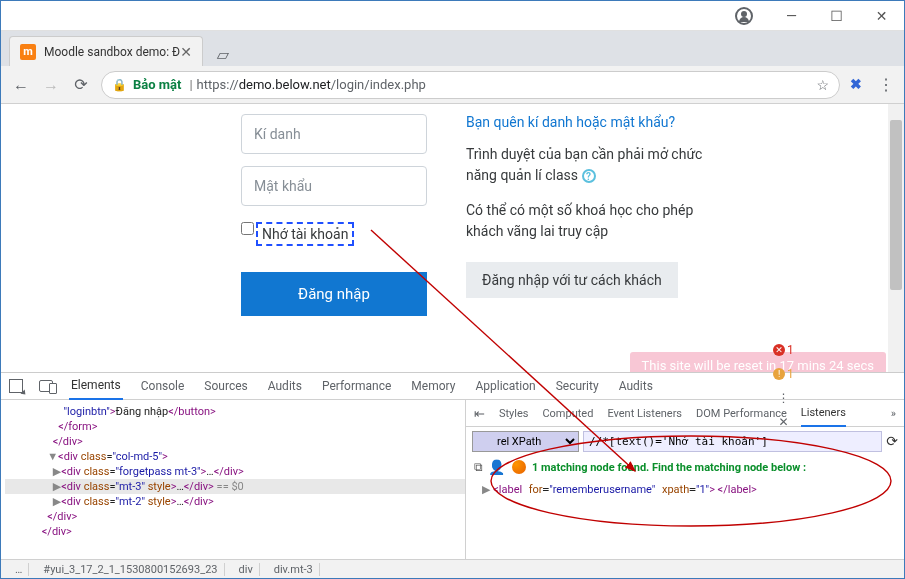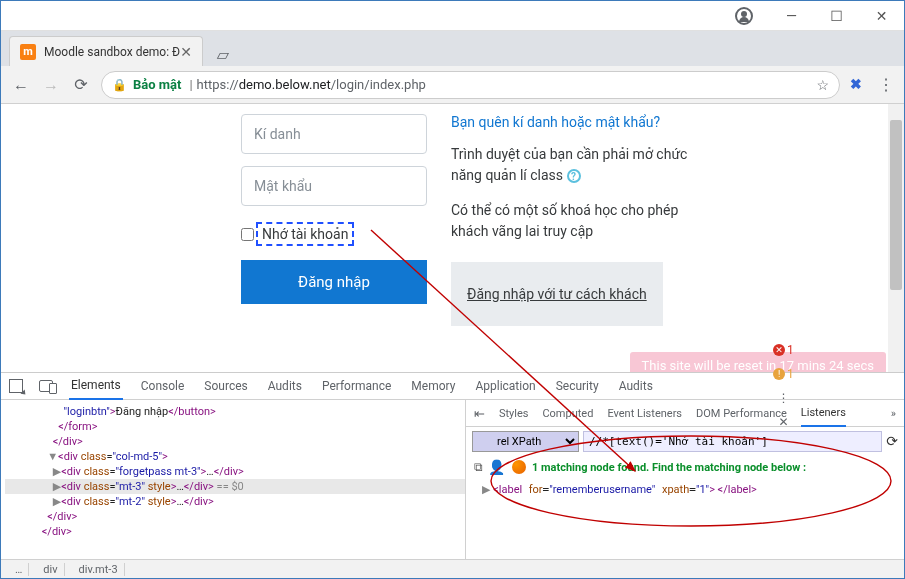--- a/index.html
+++ b/index.html
@@ -28,33 +28,33 @@
 .addrbar .secure-text { color: #0b8043; margin-right: 4px; font-weight: bold; }
 .addrbar .url-sep { color: #777; margin: 0 4px; }
 .addrbar .url-domain { color: #202124; }
 .addrbar .url-path { color: #5f6368; }
 .addrbar .star { margin-left: auto; color: #5f6368; font-size: 14px; }
 .addrbar .ext-icon { width: 18px; height: 18px; color: #3367d6; font-weight: bold; font-size: 14px; }
 .addrbar .menu-dots { color: #5f6368; font-size: 16px; }
 
 
 .page { position: absolute; top: 103px; left: 0; right: 0; bottom: 0; background: #fff; overflow: hidden; }
-.login-wrap { display: flex; padding: 10px 0 0 240px; gap: 24px; }
+.login-wrap { display: flex; padding: 10px 0 0 240px; gap: 39px; }
 .login-left { width: 186px; }
 .login-left input { width: 100%; height: 40px; border: 1px solid #ced4da; border-radius: 4px; padding: 0 12px; font-size: 14px; color: #495057; margin-bottom: 12px; }
 .login-left input::placeholder { color: #868e96; }
-.remember-row { display: flex; align-items: center; margin: 4px 0 14px 0; }
+.remember-row { display: flex; align-items: flex-start; margin: 4px 0 26px 0; }
 .remember-row input[type="checkbox"] { width: 13px; height: 13px; margin: 0; }
 .remember-label { font-size: 14px; color: #373a3c; padding: 2px 4px; border: 2px dashed #2050ff; margin-left: 2px; }
 .login-btn { width: 100%; height: 44px; background: #1177d1; color: #fff; border: none; font-size: 15px; }
 .login-right { width: 240px; font-size: 14px; color: #373a3c; }
 .login-right a { color: #1177d1; text-decoration: none; display: block; margin-bottom: 14px; }
 .login-right p { margin-bottom: 14px; line-height: 1.5; }
 .cookie-icon { display: inline-block; width: 14px; height: 14px; border: 2px solid #5bc0de; border-radius: 50%; color: #5bc0de; font-size: 10px; text-align: center; line-height: 12px; font-weight: bold; }
-.guest-btn { background: #e9ecef; color: #373a3c; border: none; padding: 24px 16px; font-size: 14px; margin-top: 6px; text-decoration: underline; }
+.guest-btn { background: #e9ecef; color: #373a3c; border: none; padding: 10px 16px; font-size: 14px; margin-top: 6px; }
 .reset-banner { position: absolute; right: 18px; top: 248px; background: #f8c7d5; color: #fff; padding: 6px 12px; font-size: 13px; border-radius: 3px; }
 .scrollbar-v { position: absolute; right: 0; top: 0; width: 16px; height: 270px; background: #f1f1f1; }
 .scrollbar-v::before { content: ''; position: absolute; top: 16px; left: 2px; width: 12px; height: 170px; background: #c1c1c1; border-radius: 2px; }
 
 
 .devtools { position: absolute; left: 0; right: 0; bottom: 19px; height: 187px; background: #fff; border-top: 1px solid #ccc; display: flex; flex-direction: column; }
 .devtools-tabbar { height: 27px; border-bottom: 1px solid #d0d0d0; display: flex; align-items: center; padding: 0 8px; font-size: 12px; color: #5f6368; gap: 16px; }
 .devtools-tabbar .dt-tab { padding: 0 2px; height: 27px; display: flex; align-items: center; }
 .devtools-tabbar .dt-tab.active { color: #333; border-bottom: 2px solid #1a73e8; }
 .devtools-tabbar .dt-right { margin-left: auto; display: flex; align-items: center; gap: 10px; }
@@ -225,20 +225,21 @@
       </div>
       <div class="chropath-match">
         <span class="dt-arrow">▶ </span><span class="hl-tag">&lt;label</span> <span class="hl-attr">for</span>=<span class="hl-val">"rememberusername"</span> <span class="hl-attr">xpath</span>=<span class="hl-val">"1"</span><span class="hl-tag">&gt; &lt;/label&gt;</span>
       </div>
     </div>
   </div>
 </div>
 
 <div class="statusbar">
   <span class="crumb">…</span>
+  <span class="crumb">#yui_3_17_2_1_1530800152693_23</span>
   <span class="crumb">div</span>
   <span class="crumb">div.mt-3</span>
 </div>
 
 <svg class="arrow-svg" width="905" height="579">
   <defs>
     <marker id="arrowhead" markerWidth="8" markerHeight="6" refX="7" refY="3" orient="auto">
       <polygon points="0 0, 8 3, 0 6" fill="#c00000"></polygon>
     </marker>
   </defs>

